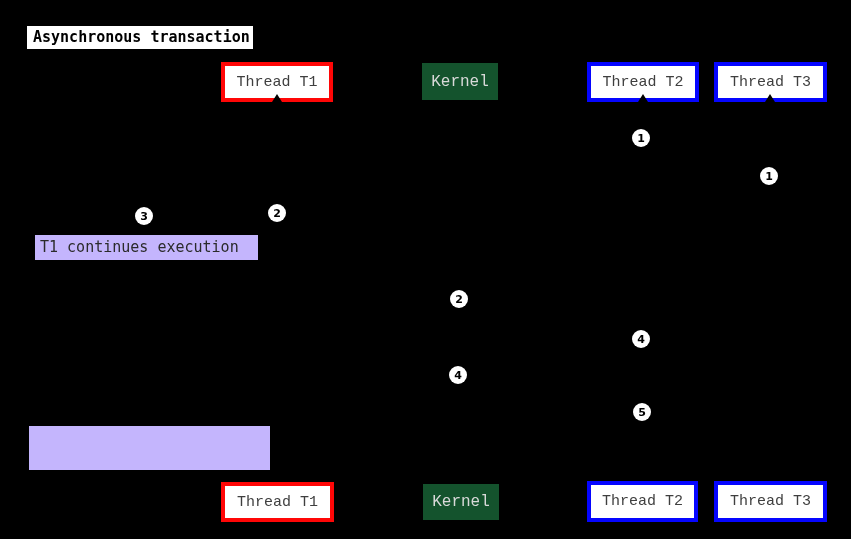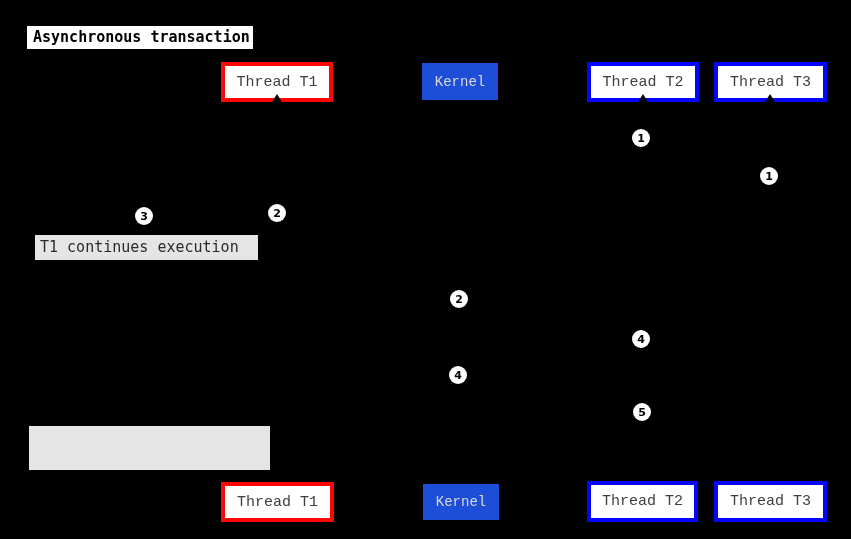--- a/index.html
+++ b/index.html
@@ -39,29 +39,29 @@
     color: #3f3f3f;
     font-size: 15px;
     display: flex;
     align-items: center;
     justify-content: center;
     white-space: nowrap;
     font-family: Liberation Mono, monospace;
   }
   .p-red { border-color: #ff0606; }
   .p-kernel {
-    background: #1d4ed8;
+    background: #14532d;
     border: none;
     color: #d9d9d9;
-    font-size: 14px;
+    font-size: 16px;
   }
   .note {
     position: absolute;
     box-sizing: border-box;
-    background: #e5e5e5;
+    background: #c4b5fd;
     color: #2b2b2b;
     font-size: 15px;
     white-space: nowrap;
   }
   .note-1 {
     left: 35px; top: 235px; width: 223px; height: 25px;
     line-height: 25px; padding-left: 5px;
   }
   .note-2 {
     left: 29px; top: 426px; width: 241px; height: 44px;

